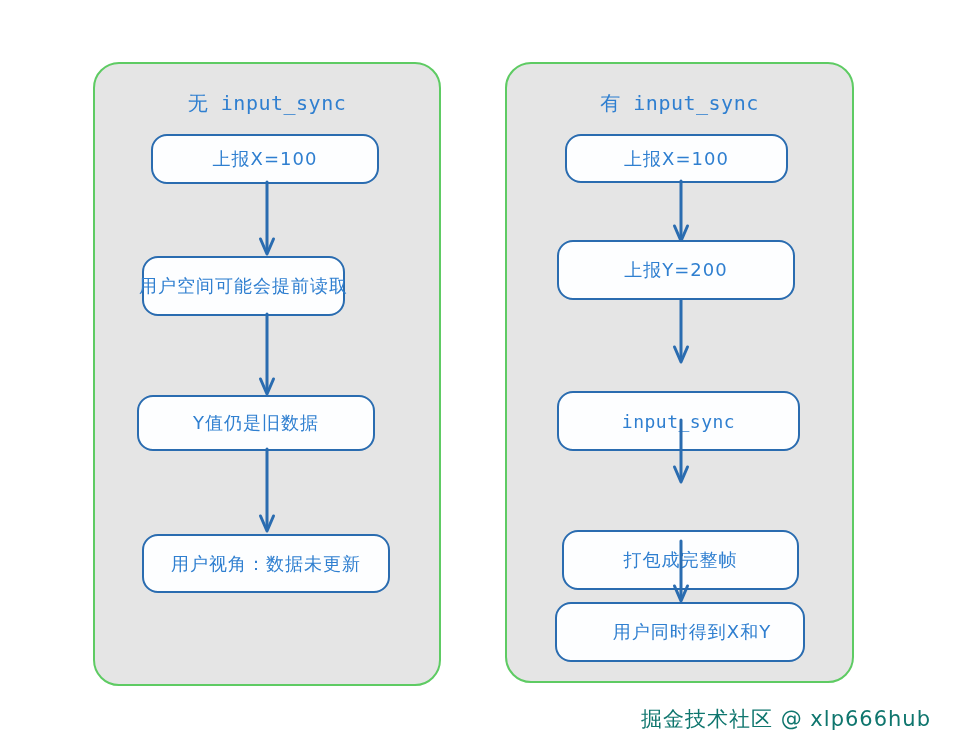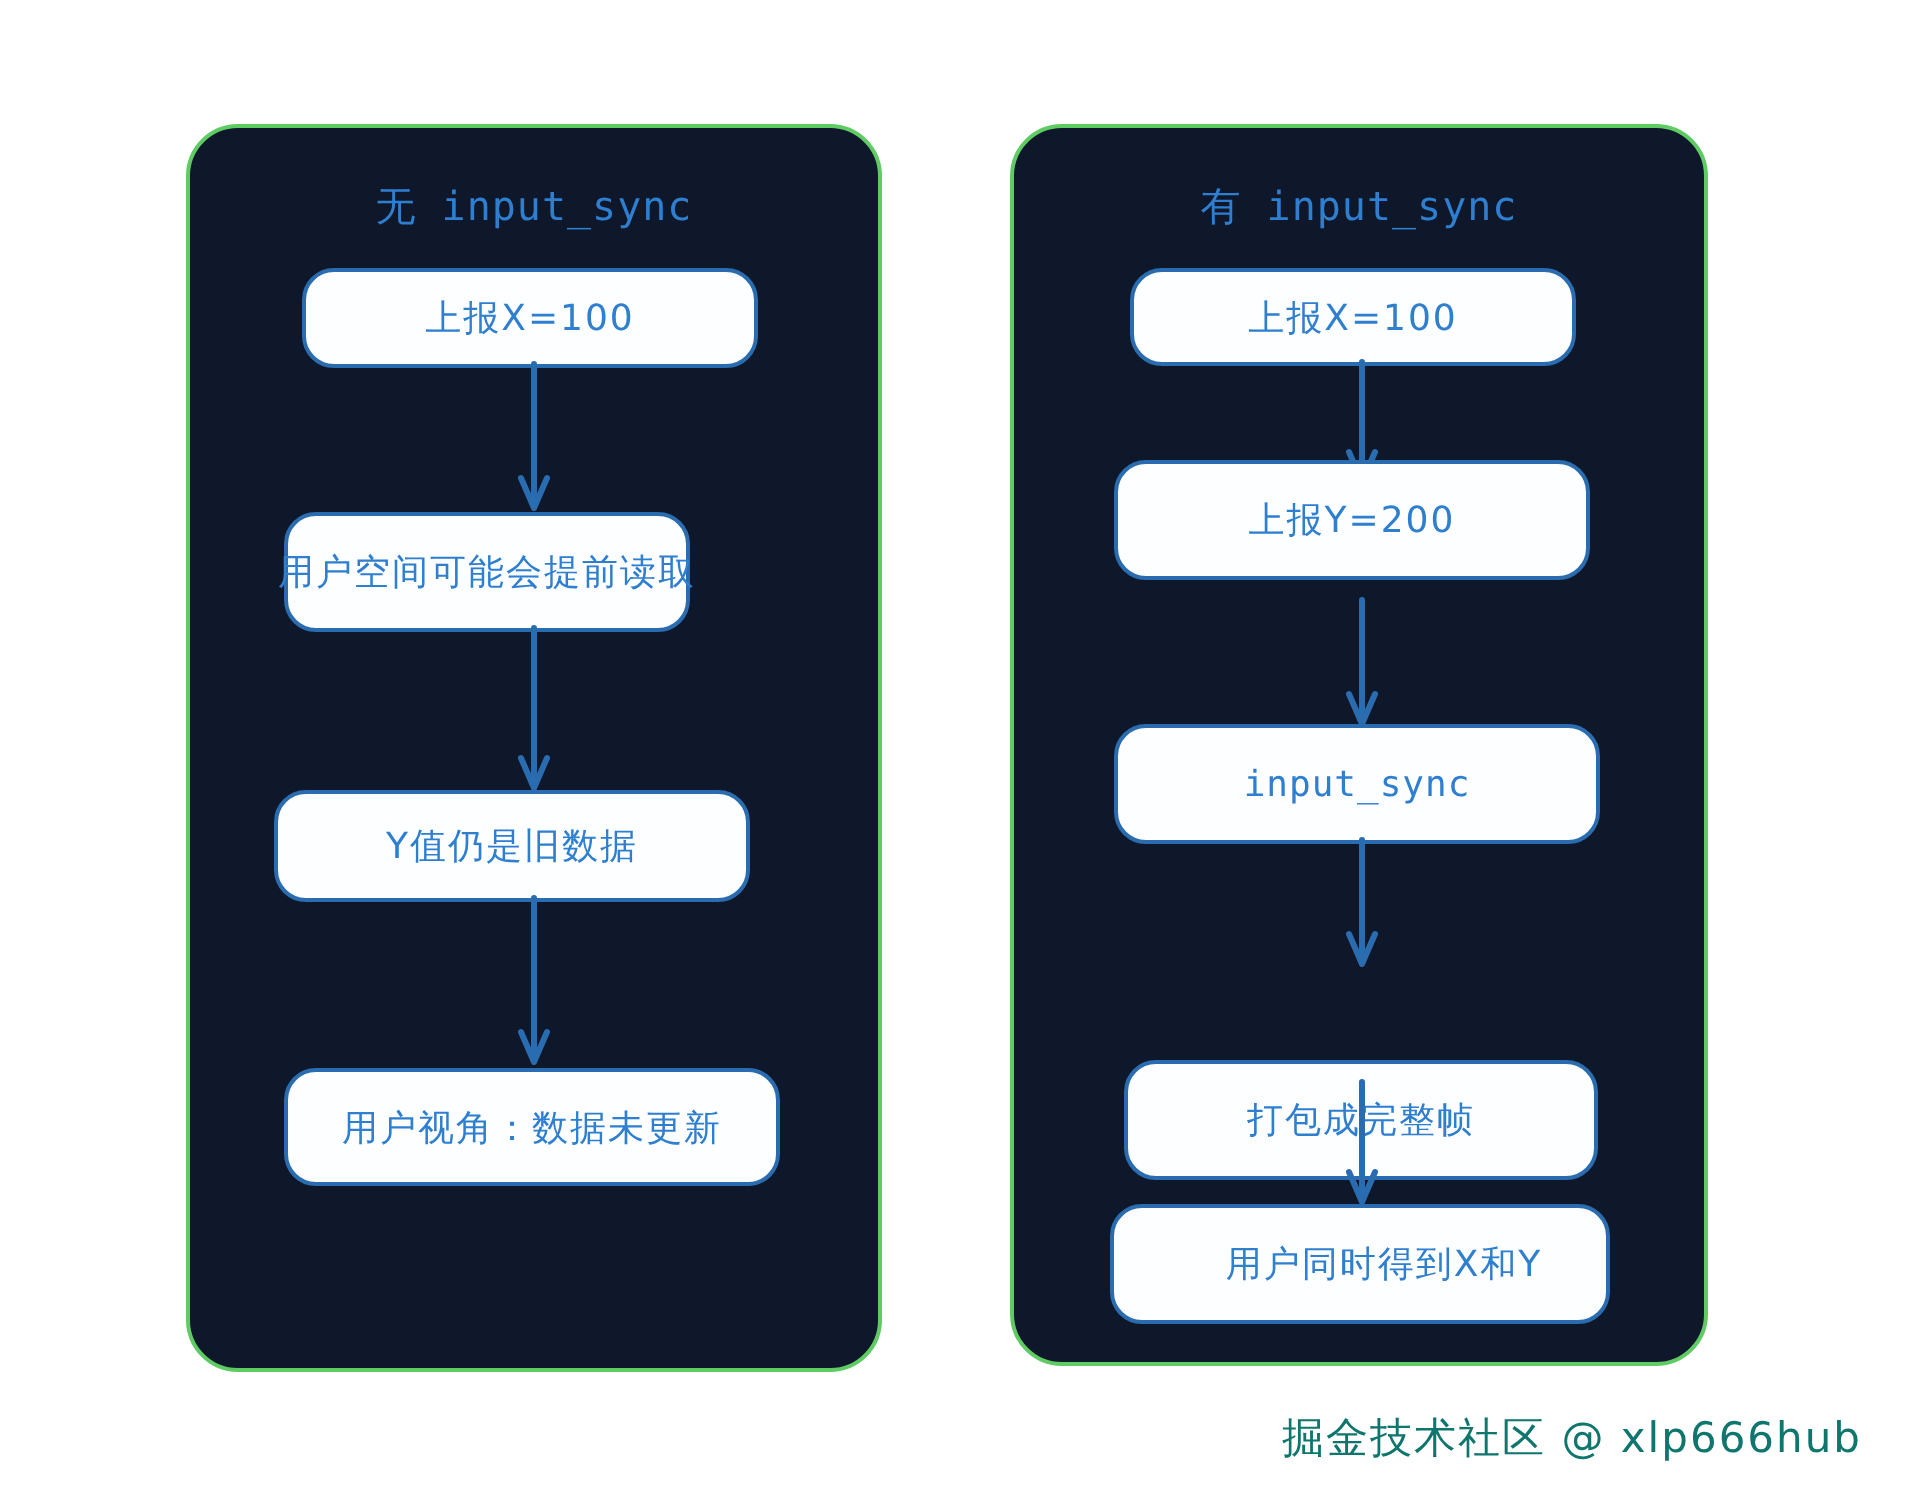--- a/index.html
+++ b/index.html
@@ -19,21 +19,21 @@
     position: absolute;
     left: 0; top: 0;
     width: 955px;
     height: 751px;
     background: #ffffff;
   }
 
   
   .panel {
     position: absolute;
-    background: #0f172a;
+    background: #e5e5e5;
     border: 2.5px solid #5ecb63;
     border-radius: 26px;
     box-sizing: border-box;
   }
   #panel-left  { left: 93px;  top: 62px;  width: 348px; height: 624px; }
   #panel-right { left: 505px; top: 62px;  width: 349px; height: 621px; }
 
   .panel-title {
     position: absolute;
     left: 0;
@@ -59,20 +59,21 @@
     align-items: center;
     justify-content: center;
     color: #2f7fd0;
     font-size: 18px;
     letter-spacing: 1px;
     white-space: nowrap;
   }
   .node.mono {
     font-family: "DejaVu Sans Mono", "Liberation Mono", monospace;
     letter-spacing: 0.5px;
+    margin-top: 29px;
   }
 
   
   .arrow {
     position: absolute;
     overflow: visible;
   }
   .arrow line, .arrow path {
     stroke: #2a6cb0;
     stroke-width: 3;
@@ -138,21 +139,21 @@
 
     <div class="node" style="left:58px; top:70px; width:223px; height:49px;">
       <span>上报X=100</span>
     </div>
 
     <svg class="arrow" style="left:166px; top:117px; width:16px; height:65px;" viewBox="0 0 16 65">
       <line x1="8" y1="0" x2="8" y2="58"></line>
       <path d="M 1.5 45 L 8 60 L 14.5 45"></path>
     </svg>
 
-    <div class="node" style="left:50px; top:166px; width:238px; height:60px;">
+    <div class="node" style="left:50px; top:176px; width:238px; height:60px;">
       <span>上报Y=200</span>
     </div>
 
     <svg class="arrow" style="left:166px; top:236px; width:16px; height:68px;" viewBox="0 0 16 68">
       <line x1="8" y1="0" x2="8" y2="60"></line>
       <path d="M 1.5 47 L 8 62 L 14.5 47"></path>
     </svg>
 
     <div class="node mono" style="left:50px; top:298px; width:243px; height:60px;">
       <span>input_sync</span>

